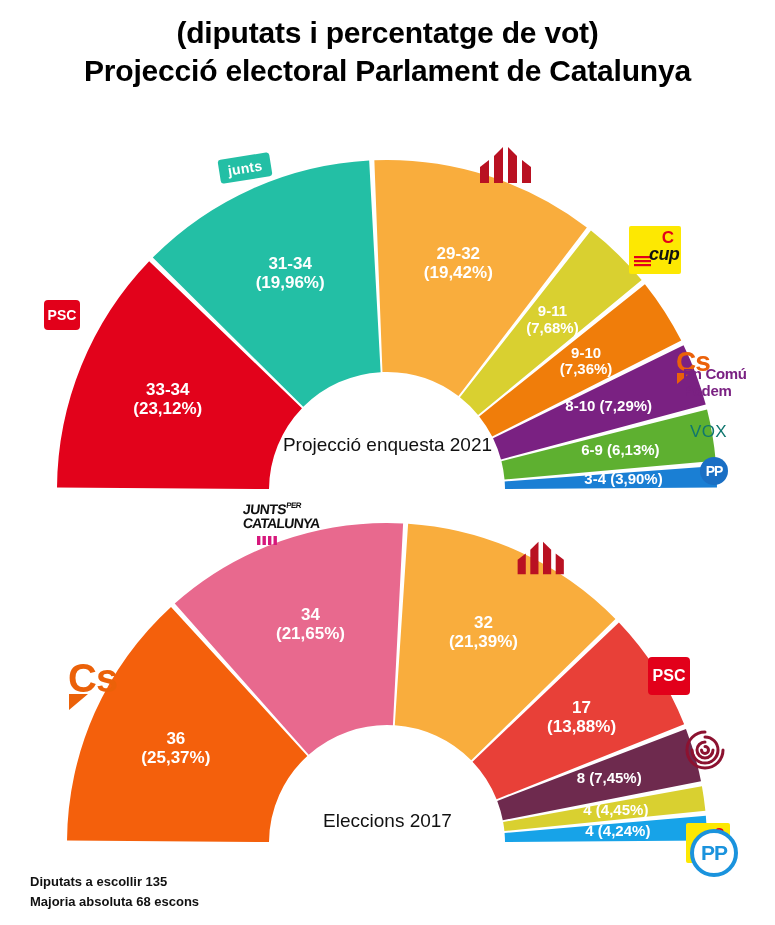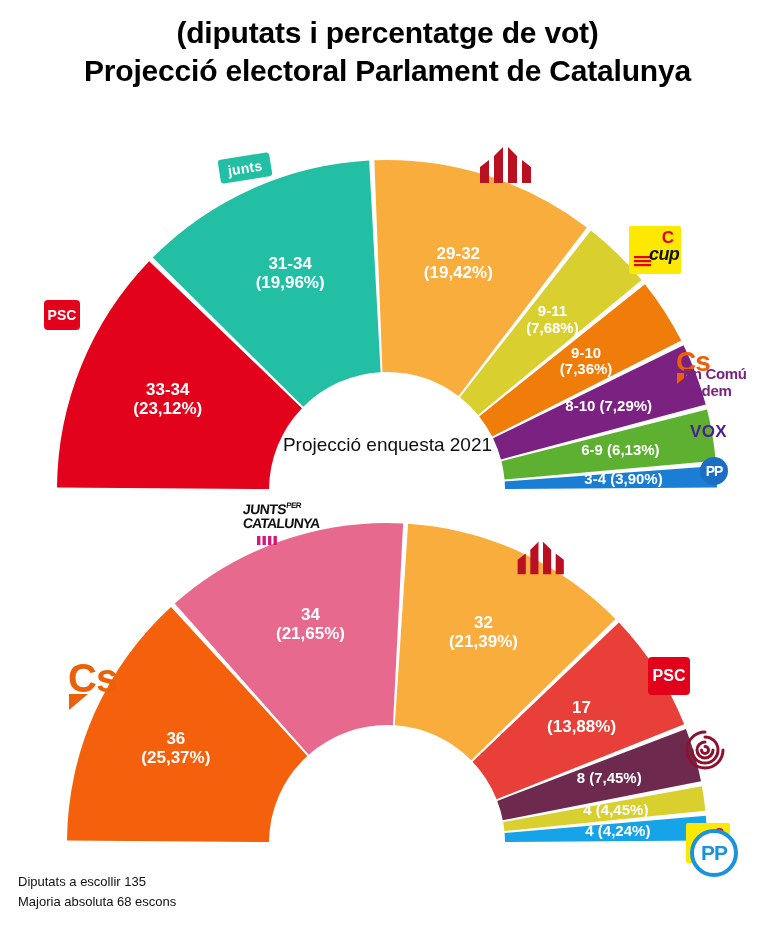--- a/index.html
+++ b/index.html
@@ -117,21 +117,21 @@
     top: 36px;
     border-left: 19px solid #eb6109;
     border-bottom: 16px solid transparent;
   }
 
   .ecp-label {
     color: #7a2182; font-weight: bold; font-size: 15px;
     line-height: 1.12; letter-spacing: -0.3px;
   }
   .vox-label {
-    color: #4c1d95; font-weight: bold; font-size: 17px;
+    color: #0f766e; font-weight: normal; font-size: 17px;
     letter-spacing: 0.4px;
   }
   .pp-badge {
     width: 28px; height: 28px; border-radius: 50%;
     background: #1a6fc4;
     display: flex; align-items: center; justify-content: center;
     color: #ffffff; font-weight: bold; font-size: 14px;
     letter-spacing: -1px;
   }
   .pp-badge-2 {
@@ -147,22 +147,22 @@
     letter-spacing: -0.6px; transform: skewX(-6deg);
   }
   .jxcat-logo .jx-l1 sup { font-size: 8px; vertical-align: super; }
   .jxcat-logo .jx-l2 {
     font-size: 14px; font-weight: bold; line-height: 1.05;
     letter-spacing: -0.8px; transform: skewX(-6deg);
   }
 
   .footer-note {
     position: absolute;
-    left: 18px; bottom: 14px;
-    font-size: 13px; font-weight: normal; color: #111111;
+    left: 30px; bottom: 14px;
+    font-size: 13px; font-weight: bold; color: #111111;
     line-height: 1.5;
   }
 </style>
 </head>
 <body>
 
 <div id="title-block">
   <div class="tline">(diputats i percentatge de vot)</div>
   <div class="tline">Projecció electoral Parlament de Catalunya</div>
 </div>
@@ -236,20 +236,21 @@
       <path d="M 618.9274855033955 124.52405694028141 A 320 320 0 0 1 684.1500205188719 226.24872503575367 L 496.574070066334 301.21046735693415 A 118 118 0 0 0 472.5232602793771 263.6994959967288 Z" fill="#e84038"></path>
       <text class="seg-label" x="581.5625798081359" y="220.25282793424634" font-size="17"><tspan x="581.5625798081359" dy="-9.350000000000001">17</tspan><tspan x="581.5625798081359" dy="19.040000000000003">(13,88%)</tspan></text>
       <path d="M 685.9786258153125 230.9308047473493 A 320 320 0 0 1 700.9957184340988 283.3016304506011 L 502.7859211725739 322.24872622865917 A 118 118 0 0 0 497.24836826939645 302.93698425058506 Z" fill="#6e2a4e"></path>
       <text class="seg-label" x="609.1668031652642" y="281.294694323575" font-size="15"><tspan x="609.1668031652642" dy="0">8 (7,45%)</tspan></text>
       <path d="M 701.9260974296806 288.24127240933524 A 320 320 0 0 1 705.3712201031193 312.75459396981995 L 504.39938741302524 333.1095065263711 A 118 118 0 0 0 503.12899842719474 324.07021920094235 Z" fill="#d9d030"></path>
       <text class="seg-label" x="615.8707560475517" y="312.8343129061096" font-size="15"><tspan x="615.8707560475517" dy="0">4 (4,45%)</tspan></text>
       <path d="M 705.8384322601489 317.75932978265064 A 320 320 0 0 1 706.9901304463326 342.4867517156122 L 504.9963606020852 344.073239695132 A 118 118 0 0 0 504.57167189592997 334.95500285735244 Z" fill="#17a3e8"></path>
       <text class="seg-label" x="617.8697227725598" y="334.24706984485704" font-size="15"><tspan x="617.8697227725598" dy="0">4 (4,24%)</tspan></text>
     </svg>
 
+  <div class="chart-caption" id="caption-bottom">Eleccions 2017</div>
 
   <div class="logo jxcat-logo" style="left:243px; top:4px;">
     <div class="jx-l1"><span>JUNTS</span><sup>PER</sup></div>
     <div class="jx-l2">CATALUNYA</div>
     <svg width="26" height="9" viewBox="0 0 26 9" style="margin-left:14px;margin-top:1px;">
       <rect x="0" y="0" width="3.4" height="9" fill="#d6187c"></rect>
       <rect x="5.5" y="0" width="3.4" height="9" fill="#d6187c"></rect>
       <rect x="11" y="0" width="3.4" height="9" fill="#d6187c"></rect>
       <rect x="16.5" y="0" width="3.4" height="9" fill="#d6187c"></rect>
     </svg>

